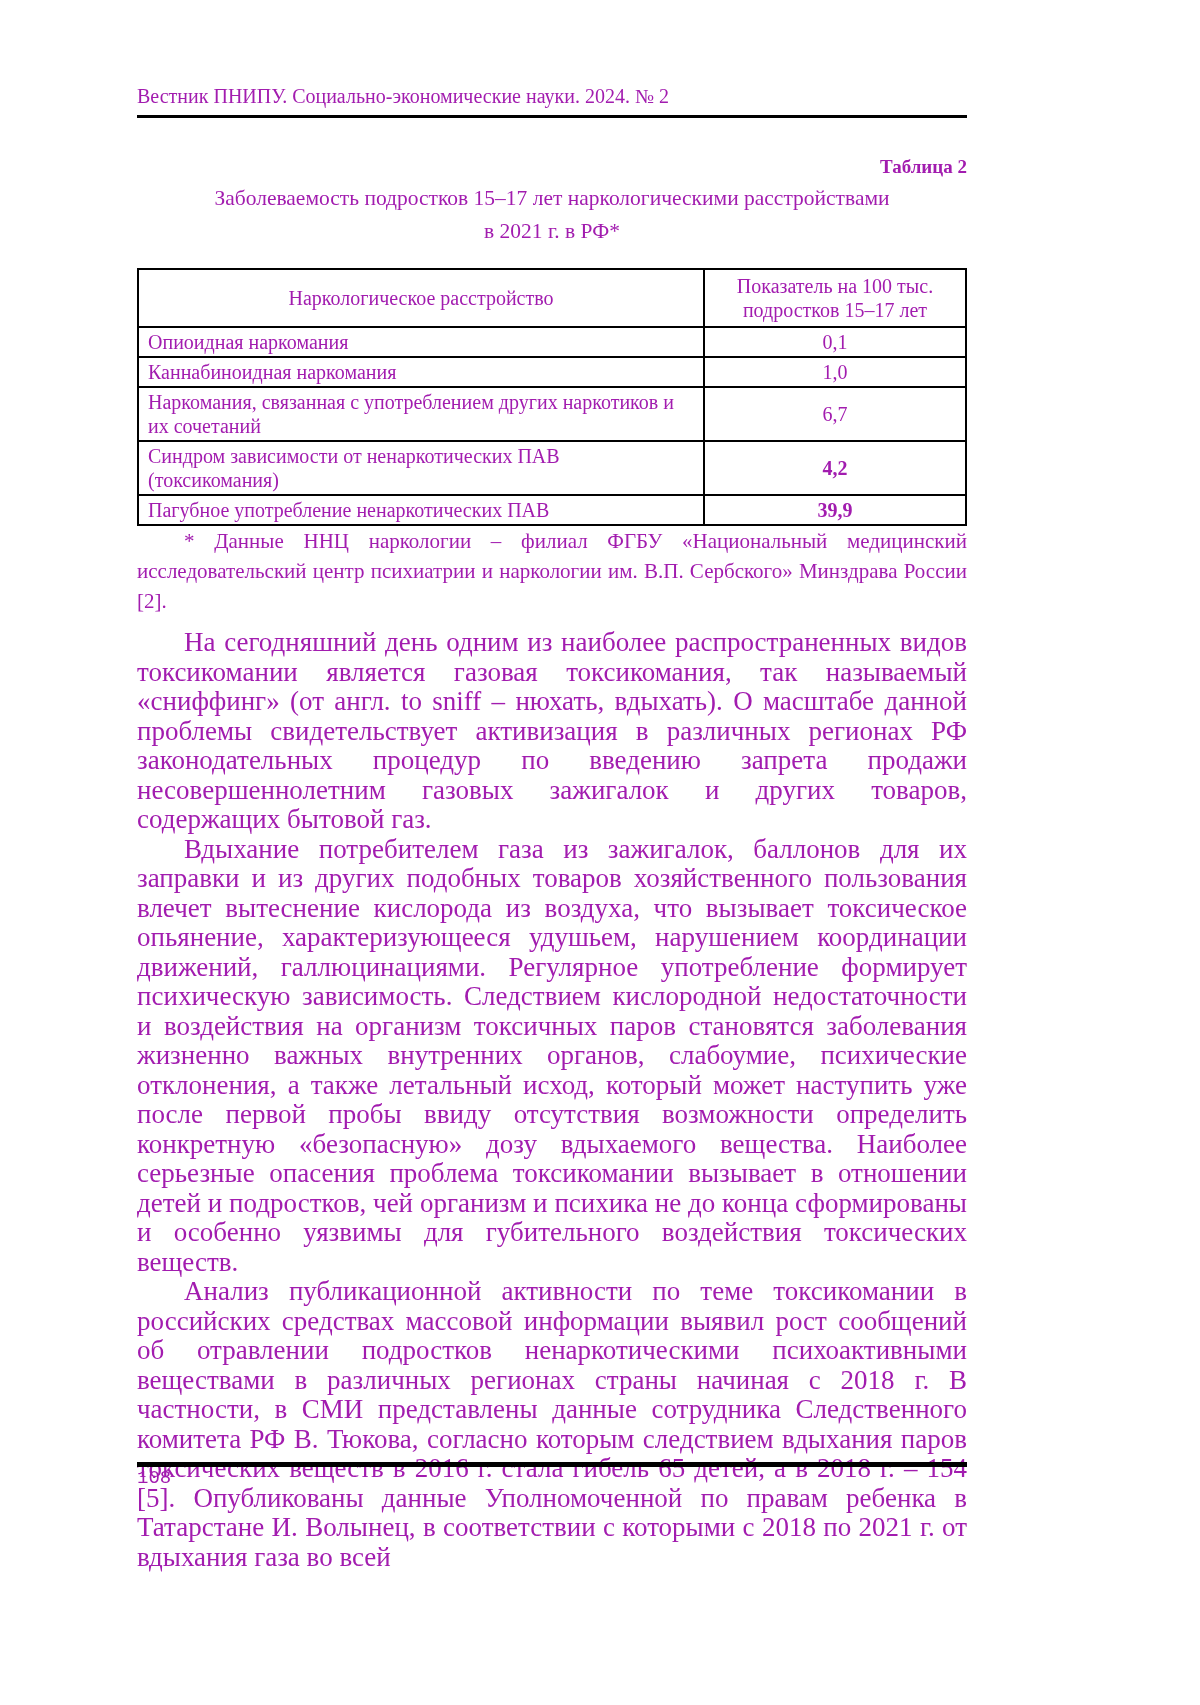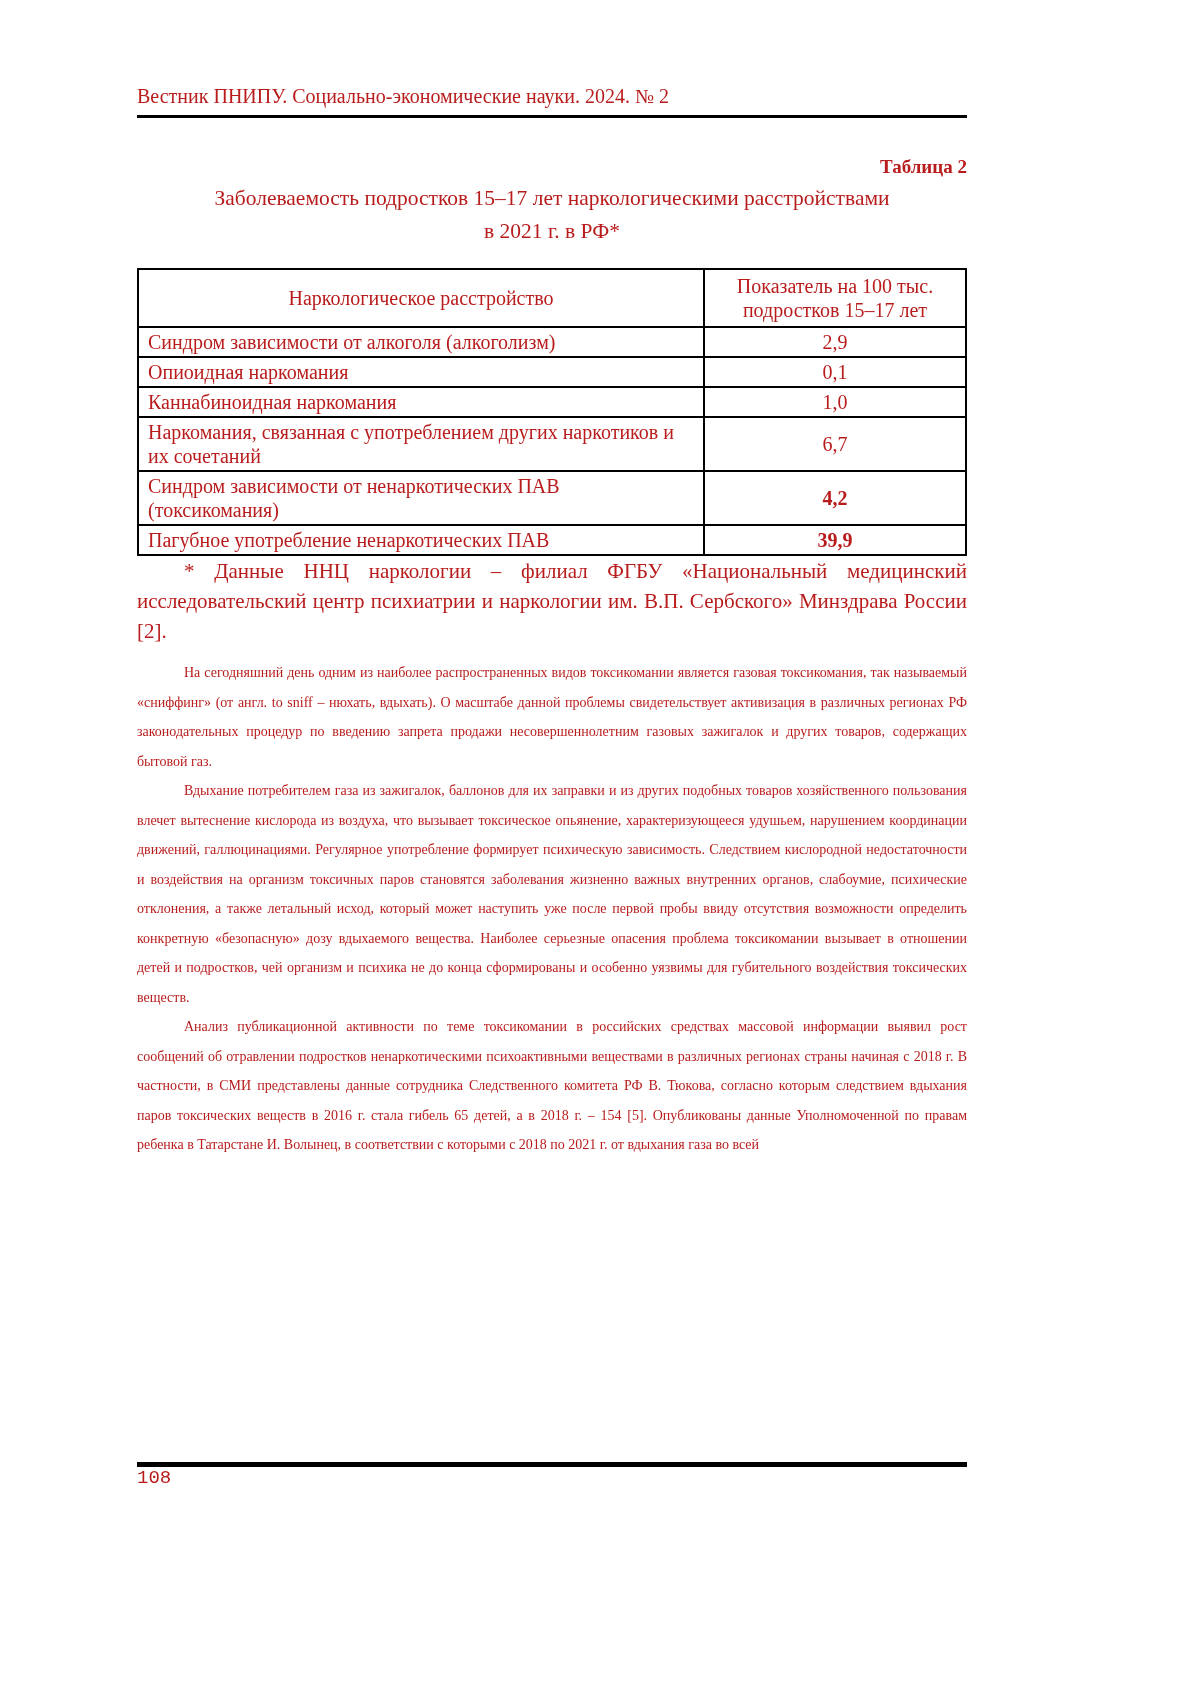--- a/index.html
+++ b/index.html
@@ -2,21 +2,21 @@
 <html lang="ru"><head>
 <meta charset="utf-8">
 <style>
   * { box-sizing: border-box; margin: 0; padding: 0; }
   html, body { background: #ffffff; }
   .page {
     position: relative;
     width: 1200px;
     height: 1705px;
     background: #ffffff;
-    color: #b91c1c;
+    color: #a21caf;
     font-family: "Liberation Serif", serif;
     overflow: hidden;
   }
   .content {
     position: absolute;
     left: 137px;
     top: 84px;
     width: 830px;
   }
   .journal-header {
@@ -64,21 +64,21 @@
   .stat-table td.rate-cell { text-align: center; }
   .stat-table td.rate-cell.bold { font-weight: bold; text-align: center; }
   .footnote {
     font-size: 21px;
     line-height: 30px;
     text-indent: 47px;
     text-align: justify;
   }
   .body-text { margin-top: 12px; }
   .body-paragraph {
-    font-size: 14px;
+    font-size: 27px;
     line-height: 29.5px;
     text-indent: 47px;
     text-align: justify;
   }
   .page-footer {
     position: absolute;
     left: 137px;
     top: 1462px;
     width: 830px;
   }
@@ -108,24 +108,20 @@
 
     <table class="stat-table">
       <thead>
         <tr>
           <th class="col-disorder">Наркологическое расстройство</th>
           <th class="col-rate">Показатель на 100 тыс. подростков 15–17 лет</th>
         </tr>
       </thead>
       <tbody>
         <tr>
-          <td class="disorder-cell">Синдром зависимости от алкоголя (алкоголизм)</td>
-          <td class="rate-cell">2,9</td>
-        </tr>
-        <tr>
           <td class="disorder-cell">Опиоидная наркомания</td>
           <td class="rate-cell">0,1</td>
         </tr>
         <tr>
           <td class="disorder-cell">Каннабиноидная наркомания</td>
           <td class="rate-cell">1,0</td>
         </tr>
         <tr>
           <td class="disorder-cell">Наркомания, связанная с употреблением других наркотиков и их сочетаний</td>
           <td class="rate-cell">6,7</td>

